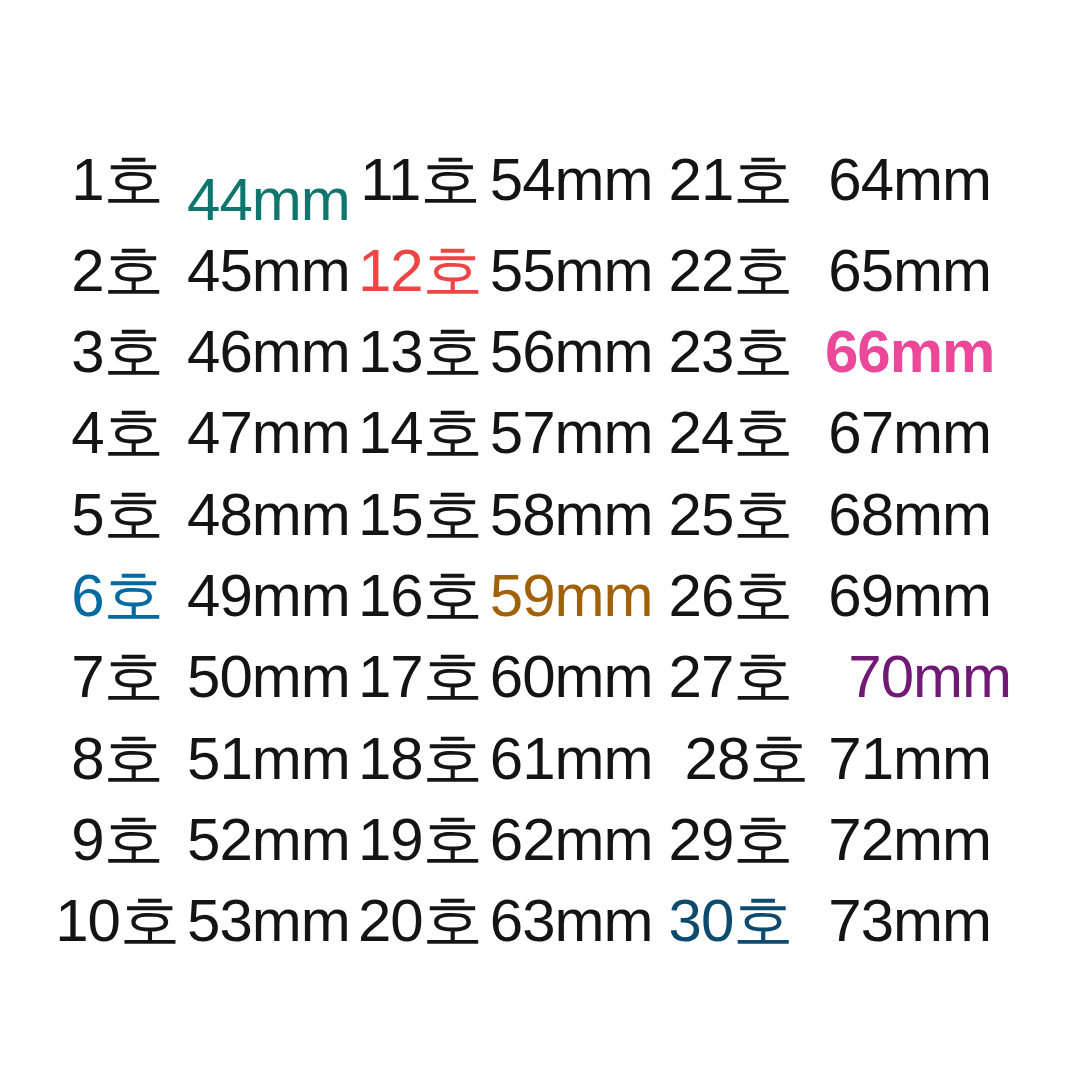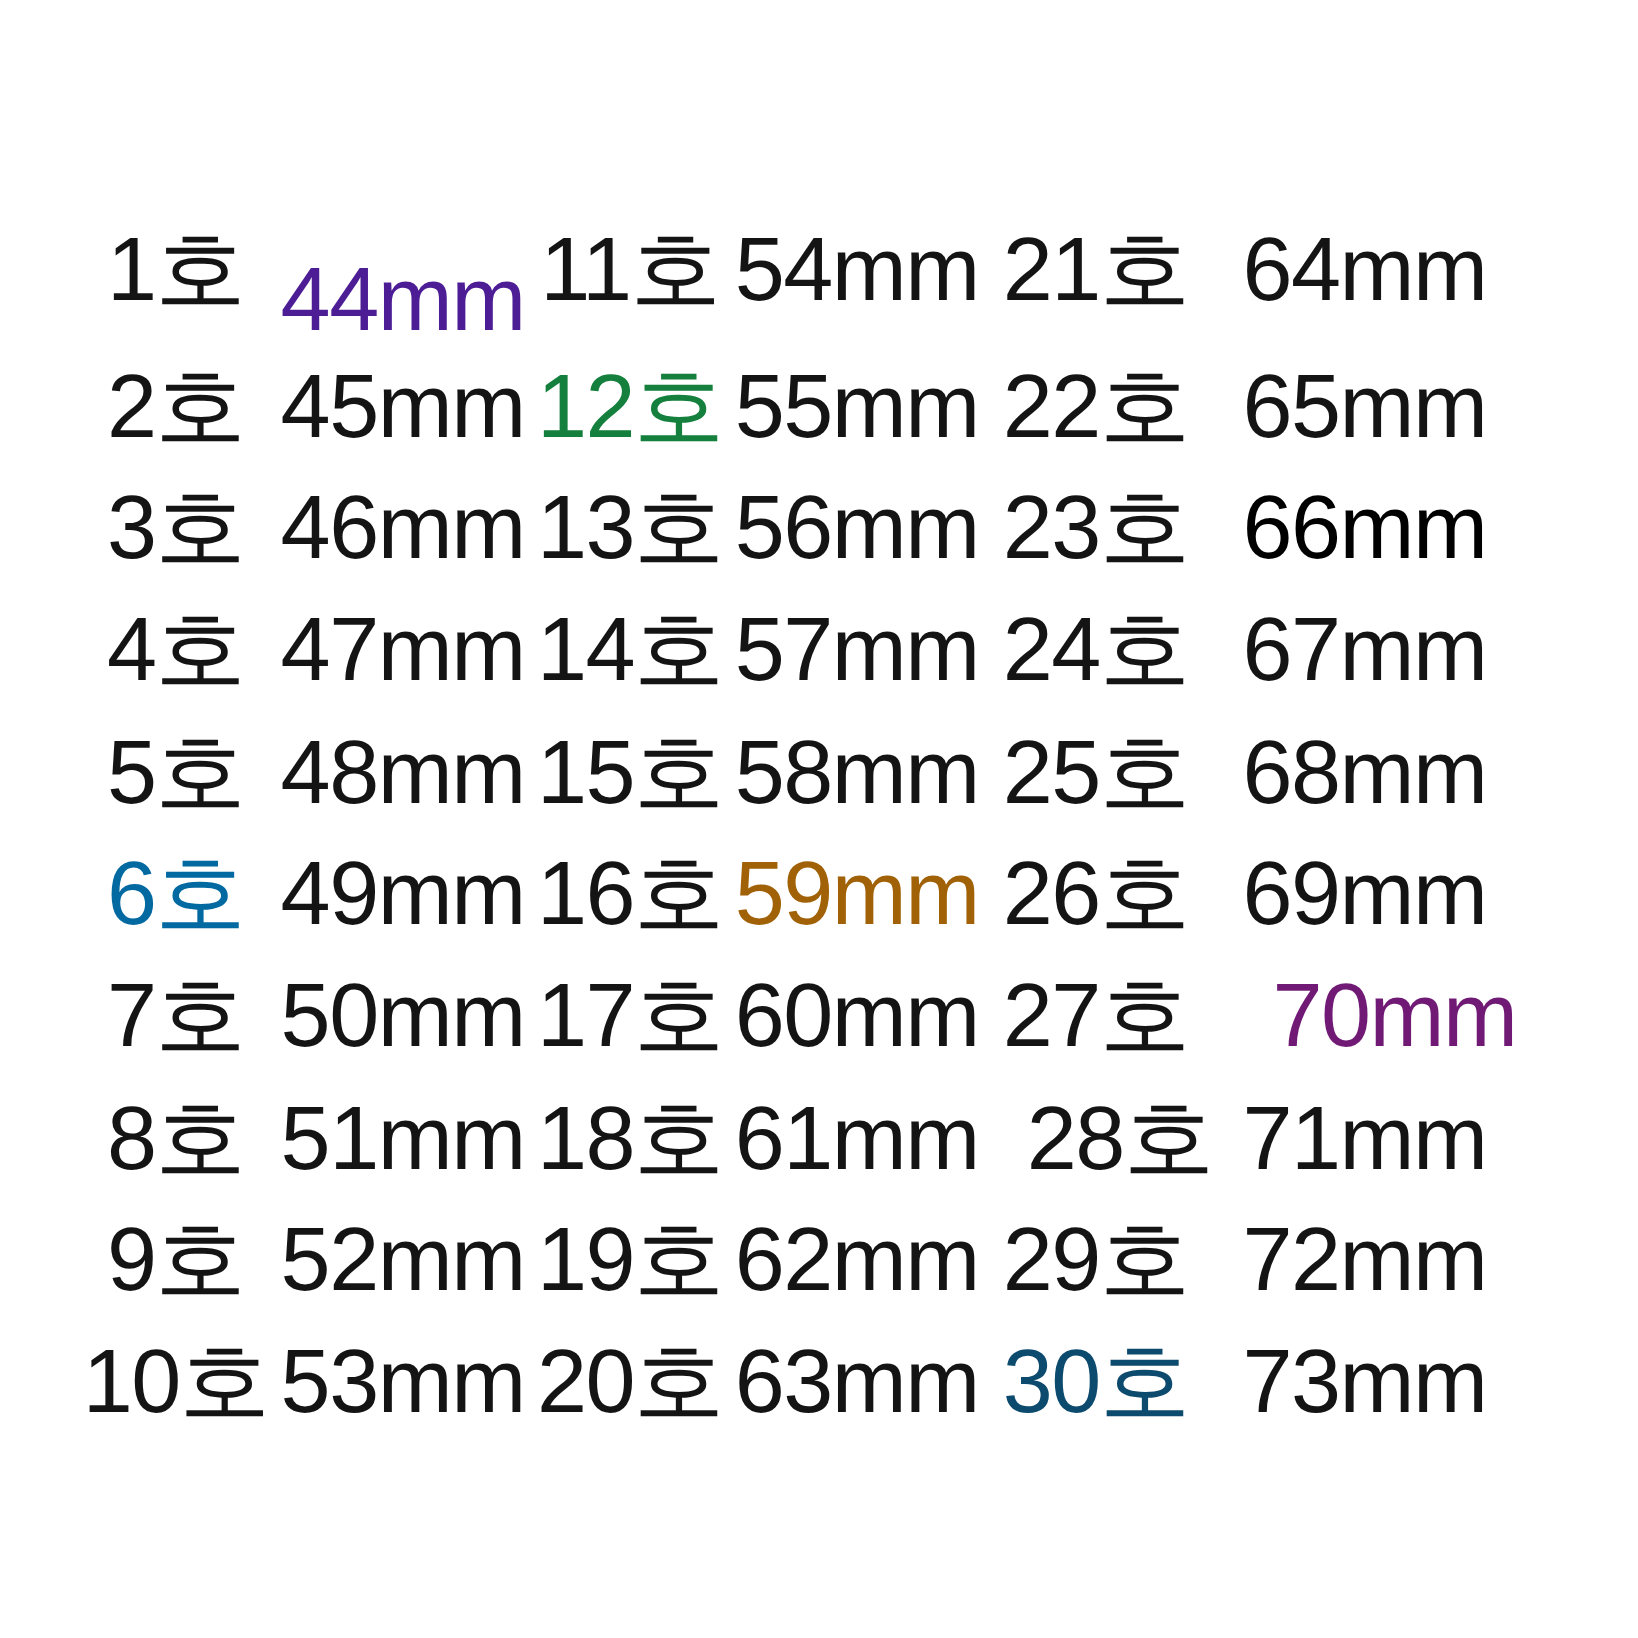--- a/index.html
+++ b/index.html
@@ -33,39 +33,39 @@
     color: #141414;
     white-space: nowrap;
     font-weight: 400;
   }
 </style>
 </head>
 <body style="background: rgb(255, 255, 255);">
 
 <div class="chart">
   <span class="cell" style="color: rgb(20, 20, 20);">1호</span>
-  <span class="cell" style="color: #4c1d95; margin-top: 40px;">44mm</span>
+  <span class="cell" style="color: #0f766e; margin-top: 40px;">44mm</span>
   <span class="cell" style="color: rgb(20, 20, 20);">11호</span>
   <span class="cell" style="color: rgb(20, 20, 20);">54mm</span>
   <span class="cell" style="color: rgb(20, 20, 20);">21호</span>
   <span class="cell" style="color: rgb(20, 20, 20);">64mm</span>
 
   <span class="cell" style="color: rgb(20, 20, 20);">2호</span>
   <span class="cell" style="color: rgb(20, 20, 20);">45mm</span>
-  <span class="cell" style="color: #15803d;">12호</span>
+  <span class="cell" style="color: #ef4444;">12호</span>
   <span class="cell" style="color: rgb(20, 20, 20);">55mm</span>
   <span class="cell" style="color: rgb(20, 20, 20);">22호</span>
   <span class="cell" style="color: rgb(20, 20, 20);">65mm</span>
 
   <span class="cell" style="color: rgb(20, 20, 20);">3호</span>
   <span class="cell" style="color: rgb(20, 20, 20);">46mm</span>
   <span class="cell" style="color: rgb(20, 20, 20);">13호</span>
   <span class="cell" style="color: rgb(20, 20, 20);">56mm</span>
   <span class="cell" style="color: rgb(20, 20, 20);">23호</span>
-  <span class="cell" style="color: #000000;">66mm</span>
+  <span class="cell" style="color: #ec4899; font-weight: bold;">66mm</span>
 
   <span class="cell" style="color: rgb(20, 20, 20);">4호</span>
   <span class="cell" style="color: rgb(20, 20, 20);">47mm</span>
   <span class="cell" style="color: rgb(20, 20, 20);">14호</span>
   <span class="cell" style="color: rgb(20, 20, 20);">57mm</span>
   <span class="cell" style="color: rgb(20, 20, 20);">24호</span>
   <span class="cell" style="color: rgb(20, 20, 20);">67mm</span>
 
   <span class="cell" style="color: rgb(20, 20, 20);">5호</span>
   <span class="cell" style="color: rgb(20, 20, 20);">48mm</span>

